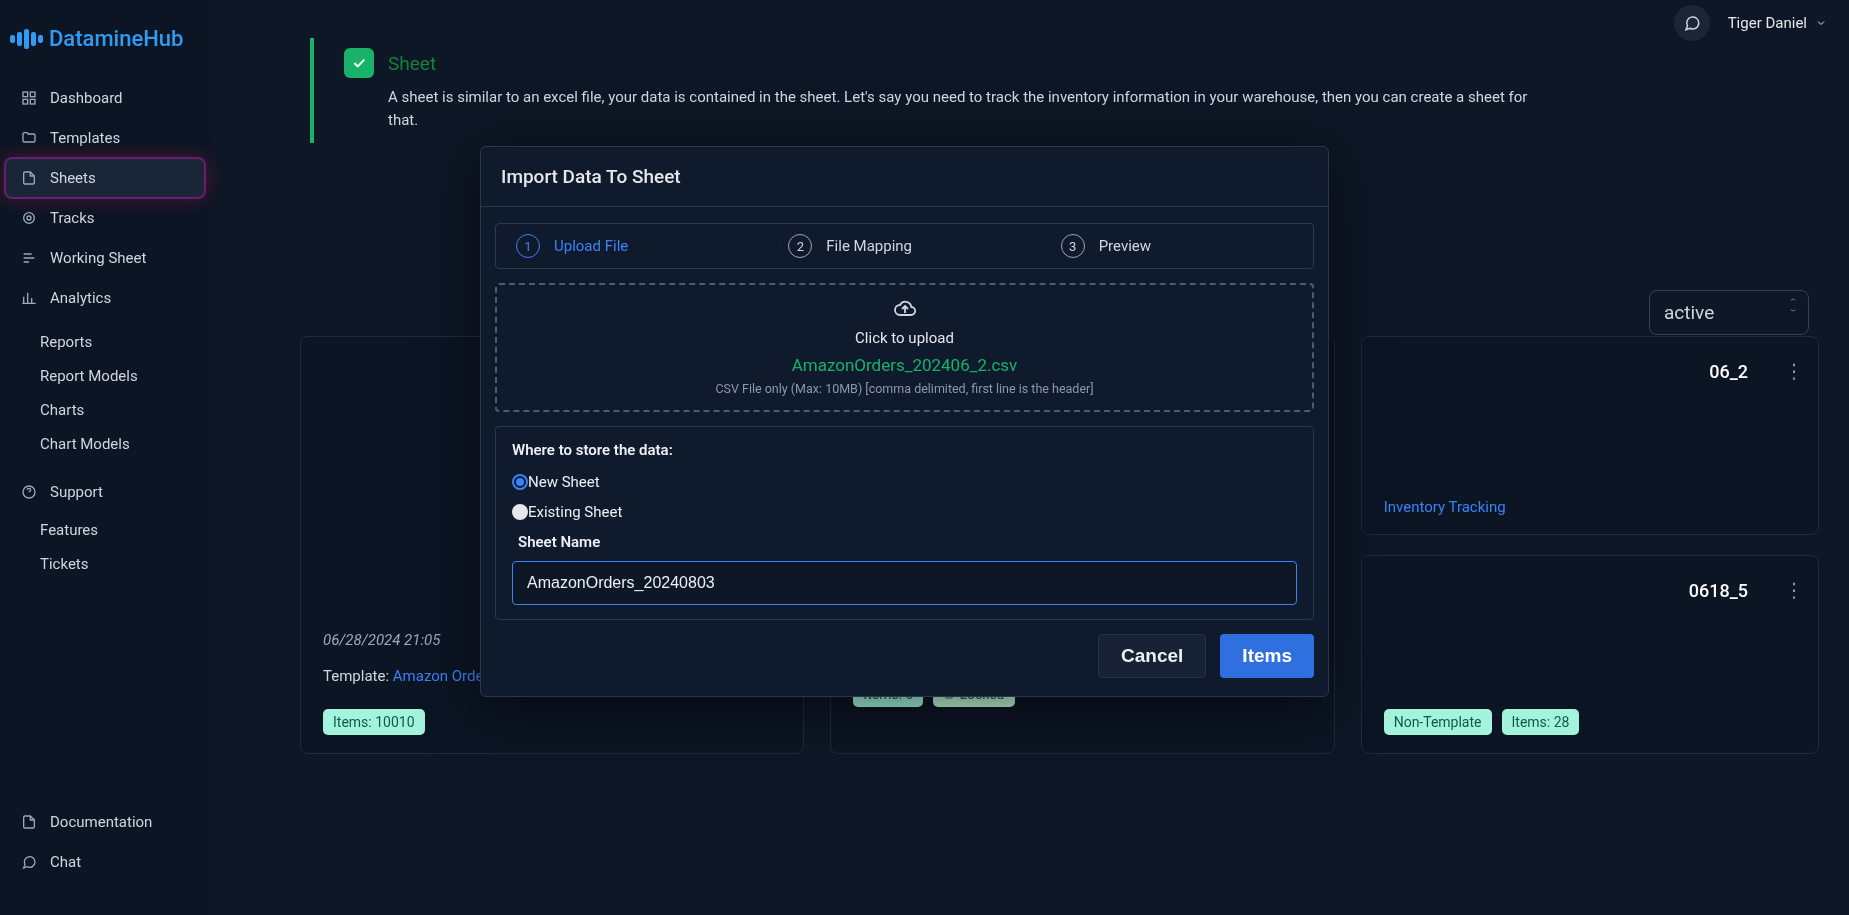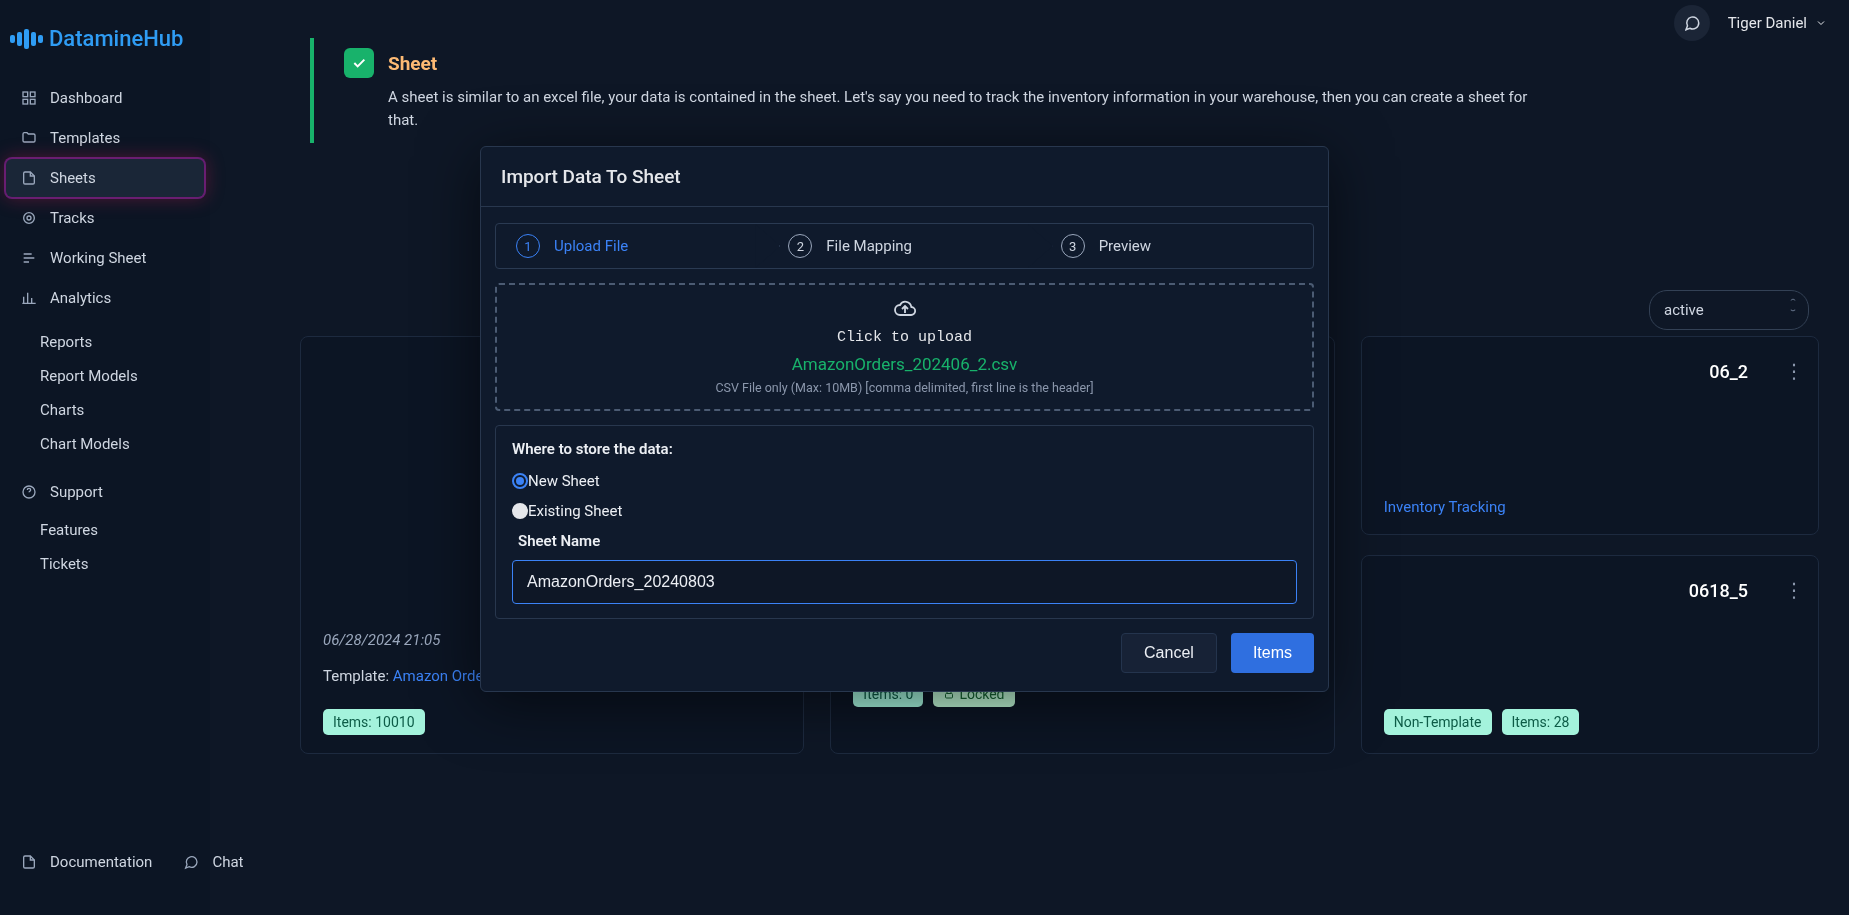--- a/index.html
+++ b/index.html
@@ -39,21 +39,21 @@
   cursor: pointer;
 }
 .nav-item.active {
   background: #1a2637;
   box-shadow: 0 0 0 2px rgba(180,40,200,0.45), 0 0 18px 2px rgba(200,30,80,0.35);
 }
 .nav-item .icon { width: 18px; height: 18px; display:flex; align-items:center; justify-content:center; color:#9aa7bc; }
 .nav-item .icon svg { width:16px; height:16px; }
 .nav-group { padding-left: 20px; }
 .nav-group .nav-item { padding: 8px 14px; font-size: 15px; }
-.sidebar-bottom { position: absolute; bottom: 34px; left: 6px; right: 12px; display:flex; flex-direction:row; gap:2px; }
+.sidebar-bottom { position: absolute; bottom: 34px; left: 6px; right: 12px; display:flex; flex-direction:column; gap:2px; }
 .topbar {
   position: absolute;
   right: 0; top: 0;
   height: 46px;
   display: flex;
   align-items: center;
   gap: 18px;
   padding-right: 22px;
 }
 .chat-bubble-btn {
@@ -72,26 +72,26 @@
   margin: 8px 40px 18px 100px;
   border-left: 4px solid #18b26b;
   padding: 10px 0 10px 30px;
   position: relative;
 }
 .callout-header { display:flex; align-items:center; gap:14px; margin-bottom:8px; }
 .callout-check {
   width: 30px; height: 30px; border-radius: 6px; background:#18b26b;
   display:flex; align-items:center; justify-content:center; color:#fff;
 }
-.callout-title { color:#fdba74; font-size:19px; font-weight:700; }
+.callout-title { color:#15803d; font-size:19px; font-weight:400; }
 .callout-body { color:#cfd6e1; font-size:15px; line-height:1.55; padding-left:44px; max-width:1200px; }
 .filter-row { position:absolute; top:290px; right:40px; display:flex; gap:12px; }
 .select {
-  background:#0e1726; border:1px solid #334155; border-radius:18px;
-  padding: 10px 38px 10px 14px; color:#cfd6e1; font-size:15px; position:relative; min-width:160px;
+  background:#0e1726; border:1px solid #334155; border-radius:8px;
+  padding: 10px 38px 10px 14px; color:#cfd6e1; font-size:19px; position:relative; min-width:160px;
 }
 .select::after {
   content: "⌃"; position:absolute; right:10px; top:10px; transform: rotate(180deg) scaleY(0.6); color:#7b8aa3; font-size:12px;
 }
 .select::before {
   content: "⌃"; position:absolute; right:10px; top:4px; transform: scaleY(0.6); color:#7b8aa3; font-size:12px;
 }
 .cards-row {
   position:absolute;
   left: 90px; right: 30px;
@@ -146,21 +146,21 @@
 .step.active .step-label { color:#3b82f6; }
 .step-label { font-size:15px; color:#cfd6e1; }
 .dropzone {
   margin: 0 14px 14px 14px;
   border:2px dashed #4b5b73; border-radius:4px;
   padding: 12px 10px 14px 10px;
   text-align:center;
 }
 .dropzone .cloud-icon { color:#cfd6e1; margin-bottom:8px; display:flex; justify-content:center; }
 .dropzone .cloud-icon svg { width:30px; height:24px; }
-.dz-click { color:#e5e7eb; font-size:15px; margin-bottom:8px;font-family:Liberation Mono, monospace; }
+.dz-click { color:#e5e7eb; font-size:15px; margin-bottom:8px; }
 .dz-filename { color:#18b26b; font-size:17px; margin-bottom:6px; }
 .dz-hint { color:#8b97ac; font-size:12.5px; }
 .form-block {
   margin: 0 14px 14px 14px;
   border:1px solid #28374e; border-radius:4px;
   padding: 14px 16px;
 }
 .form-title { font-weight:600; font-size:15px; color:#eceff4; margin-bottom:14px; }
 .radio-row { display:flex; align-items:center; gap:0; margin-bottom:12px; cursor:pointer; }
 .radio {
@@ -174,21 +174,21 @@
 .radio-label { font-size:15px; color:#eceff4; }
 .input-label { font-weight:600; font-size:15px; color:#eceff4; margin:10px 0 10px 6px; }
 .text-input {
   width:100%; background:#0e1726; border:1px solid #3b82f6; border-radius:4px;
   padding: 12px 14px; color:#eceff4; font-size:16px; outline:none;
 }
 .modal-footer {
   display:flex; justify-content:flex-end; gap:14px; padding: 0 14px 18px 14px; margin-top:4px;
 }
 .btn {
-  padding: 10px 22px; border-radius:4px; font-size:16px; cursor:pointer; border:none;
+  padding: 10px 22px; border-radius:4px; font-size:19px; cursor:pointer; border:none;font-weight:bold;
 }
 .btn-secondary { background:#172236; color:#eceff4; border:1px solid #24344d; }
 .btn-primary { background:#2f6fe0; color:#fff; }
 </style>
 </head>
 <body>
 
 <div class="sidebar">
   <div class="logo">
     <div class="logo-bars">

